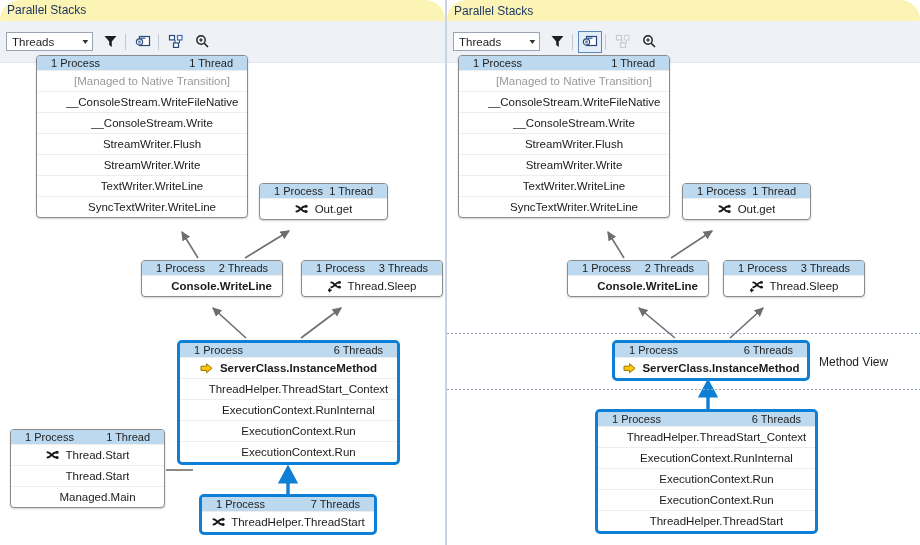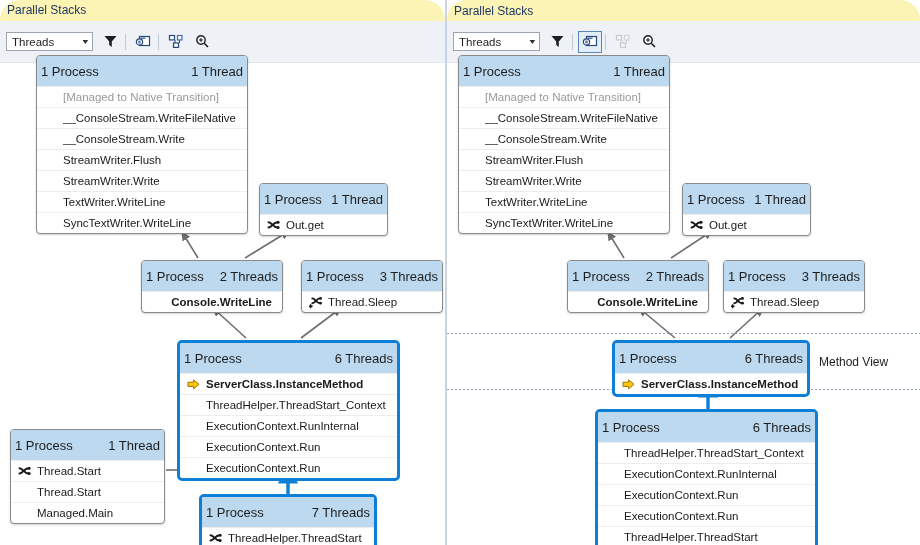--- a/index.html
+++ b/index.html
@@ -52,31 +52,32 @@
   .box{
     position:absolute;background:#fff;
     border:1px solid #8a8a8a;border-radius:4px;
     box-sizing:border-box;overflow:hidden;
     box-shadow:0 1px 2px rgba(0,0,0,.18);
   }
   .box.sel{
     border:3px solid #0d7fd6;border-radius:5px;box-shadow:none;
   }
   .box-hdr{
-    background:#bcd9ef;height:30px;display:flex;align-items:center;
+    background:#bcd9ef;height:14px;display:flex;align-items:center;
     justify-content:space-between;
-    font-size:13px;color:#1e1e1e;padding:0 4px;box-sizing:border-box;
+    font-size:11px;color:#1e1e1e;padding:0 14px;box-sizing:border-box;
   }
   .box.sel .box-hdr{background:#bcd9ef;}
   .frame{
     height:21px;display:flex;align-items:center;
     font-size:11.5px;color:#1a1a1a;
     padding:0 6px;box-sizing:border-box;
     border-top:1px solid #ededed;
     white-space:nowrap;
+    justify-content:center;
   }
   .frame:first-of-type{border-top:none;}
   .frame.dim{color:#9a9a9a;}
   .frame.bold{font-weight:bold;}
   .frame.right{justify-content:flex-end;padding-right:10px;font-weight:bold;}
   .frame .glyph{
     width:16px;min-width:16px;height:14px;margin-right:4px;
     display:inline-flex;align-items:center;justify-content:center;
   }
   .frame .ftext{overflow:hidden;text-overflow:clip;}

